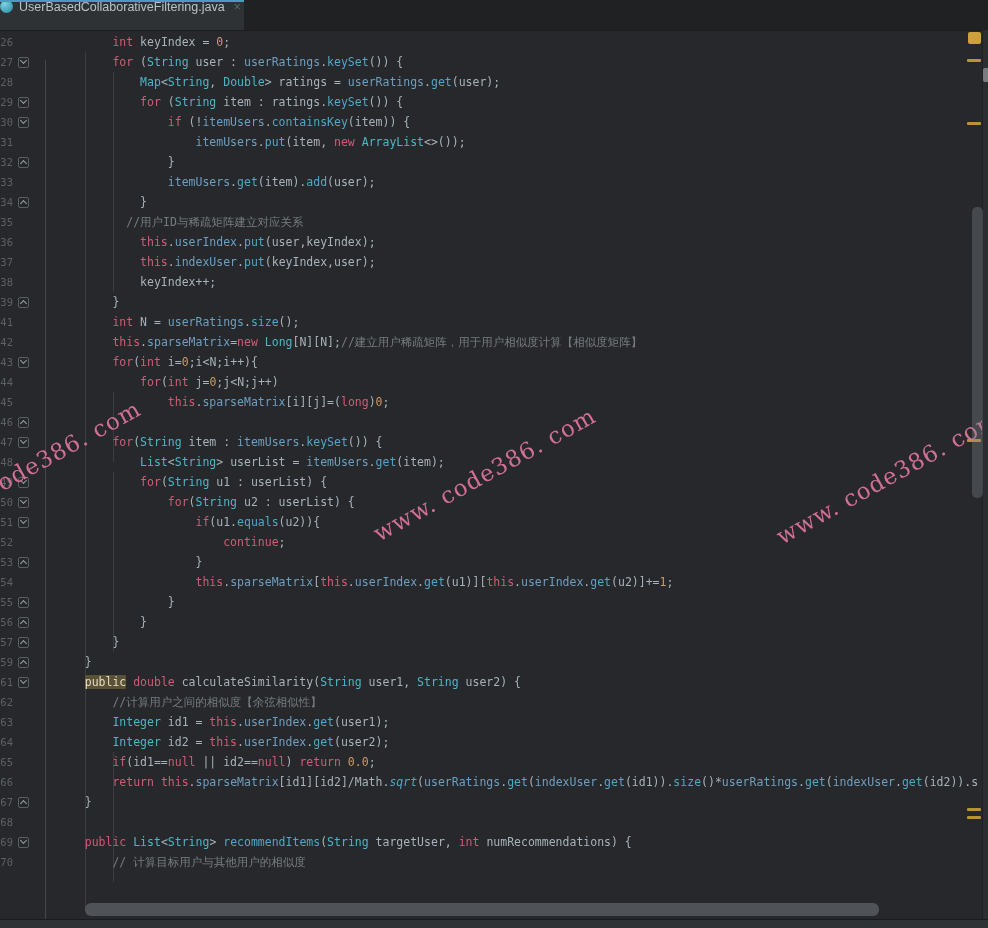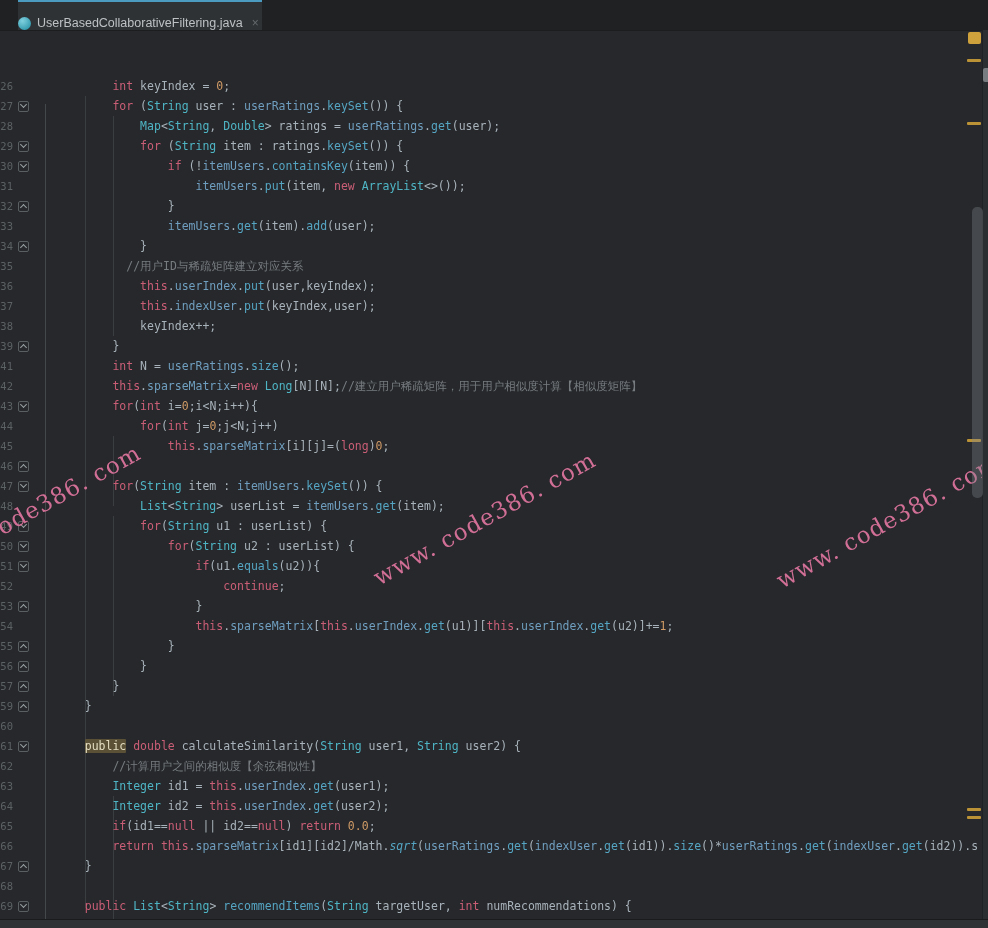--- a/index.html
+++ b/index.html
@@ -1,27 +1,27 @@
 <!DOCTYPE html>
 <html><head>
 <meta charset="utf-8">
 <style>
   html,body{margin:0;padding:0;background:#26282b;}
   .app{position:relative;width:988px;height:928px;overflow:hidden;background:#26282b;font-family:"DejaVu Sans Mono",monospace;}
 
   
   .tabbar{position:absolute;top:0;left:0;right:0;height:30px;background:#1f2123;border-bottom:1px solid #1b1d1f;}
-  .tab{position:absolute;left:0;top:0;height:30px;width:244px;background:#2e3235;display:flex;align-items:flex-end;box-sizing:border-box;padding:0 8px 0 3px;margin-left:18px;}
+  .tab{position:absolute;left:0;top:0;height:30px;width:244px;background:#2e3235;display:flex;align-items:flex-start;box-sizing:border-box;padding:0 8px 0 3px;}
   .tab::before{content:"";position:absolute;top:0;left:0;right:0;height:2px;background:#4a9bbf;}
   .class-icon{width:13px;height:13px;border-radius:50%;background:radial-gradient(circle at 35% 30%,#7fd0de,#1d8ba1);margin-right:6px;flex:none;margin-left:-3px;}
   .tab-label{color:#bdc1c4;font-size:12.5px;font-family:"Liberation Sans",sans-serif;white-space:nowrap;}
   .tab-close{margin-left:9px;color:#656a6d;font-size:12px;font-family:"Liberation Sans",sans-serif;cursor:pointer;}
 
   
-  .editor{position:absolute;top:30px;left:0;right:5px;bottom:0;overflow:hidden;margin-top:44px;}
+  .editor{position:absolute;top:30px;left:0;right:5px;bottom:0;overflow:hidden;}
   .lines{position:absolute;top:2px;left:0;right:0;}
   .line{display:flex;height:20px;line-height:20px;white-space:pre;font-size:11.5px;}
   .lnum{width:13px;flex:none;text-align:right;overflow:hidden;color:#5c6164;font-size:10.5px;}
   .fold{width:44px;flex:none;display:flex;align-items:center;justify-content:flex-end;padding-right:28px;box-sizing:border-box;position:relative;z-index:2;}
   .code{flex:1;overflow:hidden;position:relative;z-index:1;}
 
   .fold-ic{width:9px;height:9px;border:1px solid #5a5f62;border-radius:2px;background:#26282b;display:inline-block;position:relative;cursor:pointer;}
   .fold-ic::after{content:"";position:absolute;width:4px;height:4px;border-right:1.2px solid #9aa0a4;border-bottom:1.2px solid #9aa0a4;left:2px;}
   .fold-ic.open::after{transform:rotate(45deg);top:0px;}
   .fold-ic.close::after{transform:rotate(-135deg);top:3px;}
@@ -100,21 +100,20 @@
         <div class="line"><span class="lnum">49</span><span class="fold"><span class="fold-ic open"></span></span><span class="code"><span class="sp-p">            </span><span class="sp-k">for</span><span class="sp-p">(</span><span class="sp-t">String</span><span class="sp-p"> u1 : userList) {</span></span></div>
         <div class="line"><span class="lnum">50</span><span class="fold"><span class="fold-ic open"></span></span><span class="code"><span class="sp-p">                </span><span class="sp-k">for</span><span class="sp-p">(</span><span class="sp-t">String</span><span class="sp-p"> u2 : userList) {</span></span></div>
         <div class="line"><span class="lnum">51</span><span class="fold"><span class="fold-ic open"></span></span><span class="code"><span class="sp-p">                    </span><span class="sp-k">if</span><span class="sp-p">(u1.</span><span class="sp-m">equals</span><span class="sp-p">(u2)){</span></span></div>
         <div class="line"><span class="lnum">52</span><span class="fold"></span><span class="code"><span class="sp-p">                        </span><span class="sp-k">continue</span><span class="sp-p">;</span></span></div>
         <div class="line"><span class="lnum">53</span><span class="fold"><span class="fold-ic close"></span></span><span class="code"><span class="sp-p">                    }</span></span></div>
         <div class="line"><span class="lnum">54</span><span class="fold"></span><span class="code"><span class="sp-p">                    </span><span class="sp-k">this</span><span class="sp-p">.</span><span class="sp-f">sparseMatrix</span><span class="sp-p">[</span><span class="sp-k">this</span><span class="sp-p">.</span><span class="sp-f">userIndex</span><span class="sp-p">.</span><span class="sp-m">get</span><span class="sp-p">(u1)][</span><span class="sp-k">this</span><span class="sp-p">.</span><span class="sp-f">userIndex</span><span class="sp-p">.</span><span class="sp-m">get</span><span class="sp-p">(u2)]+=</span><span class="sp-n">1</span><span class="sp-p">;</span></span></div>
         <div class="line"><span class="lnum">55</span><span class="fold"><span class="fold-ic close"></span></span><span class="code"><span class="sp-p">                }</span></span></div>
         <div class="line"><span class="lnum">56</span><span class="fold"><span class="fold-ic close"></span></span><span class="code"><span class="sp-p">            }</span></span></div>
         <div class="line"><span class="lnum">57</span><span class="fold"><span class="fold-ic close"></span></span><span class="code"><span class="sp-p">        }</span></span></div>
         <div class="line"><span class="lnum">59</span><span class="fold"><span class="fold-ic close"></span></span><span class="code"><span class="sp-p">    }</span></span></div>
-        <div class="line"><span class="lnum">60</span><span class="fold"></span><span class="code"></span></div>
         <div class="line"><span class="lnum">61</span><span class="fold"><span class="fold-ic open"></span></span><span class="code"><span class="sp-p">    </span><span class="sp-hl">public</span><span class="sp-p"> </span><span class="sp-k">double</span><span class="sp-p"> calculateSimilarity(</span><span class="sp-t">String</span><span class="sp-p"> user1, </span><span class="sp-t">String</span><span class="sp-p"> user2) {</span></span></div>
         <div class="line"><span class="lnum">62</span><span class="fold"></span><span class="code"><span class="sp-p">        </span><span class="sp-c">//计算用户之间的相似度【余弦相似性】</span></span></div>
         <div class="line"><span class="lnum">63</span><span class="fold"></span><span class="code"><span class="sp-p">        </span><span class="sp-t">Integer</span><span class="sp-p"> id1 = </span><span class="sp-k">this</span><span class="sp-p">.</span><span class="sp-f">userIndex</span><span class="sp-p">.</span><span class="sp-m">get</span><span class="sp-p">(user1);</span></span></div>
         <div class="line"><span class="lnum">64</span><span class="fold"></span><span class="code"><span class="sp-p">        </span><span class="sp-t">Integer</span><span class="sp-p"> id2 = </span><span class="sp-k">this</span><span class="sp-p">.</span><span class="sp-f">userIndex</span><span class="sp-p">.</span><span class="sp-m">get</span><span class="sp-p">(user2);</span></span></div>
         <div class="line"><span class="lnum">65</span><span class="fold"></span><span class="code"><span class="sp-p">        </span><span class="sp-k">if</span><span class="sp-p">(id1==</span><span class="sp-k">null</span><span class="sp-p"> || id2==</span><span class="sp-k">null</span><span class="sp-p">) </span><span class="sp-k">return</span><span class="sp-p"> </span><span class="sp-n">0.0</span><span class="sp-p">;</span></span></div>
         <div class="line"><span class="lnum">66</span><span class="fold"></span><span class="code"><span class="sp-p">        </span><span class="sp-k">return</span><span class="sp-p"> </span><span class="sp-k">this</span><span class="sp-p">.</span><span class="sp-f">sparseMatrix</span><span class="sp-p">[id1][id2]/Math.</span><span class="sp-mi">sqrt</span><span class="sp-p">(</span><span class="sp-f">userRatings</span><span class="sp-p">.</span><span class="sp-m">get</span><span class="sp-p">(</span><span class="sp-f">indexUser</span><span class="sp-p">.</span><span class="sp-m">get</span><span class="sp-p">(id1)).</span><span class="sp-m">size</span><span class="sp-p">()*</span><span class="sp-f">userRatings</span><span class="sp-p">.</span><span class="sp-m">get</span><span class="sp-p">(</span><span class="sp-f">indexUser</span><span class="sp-p">.</span><span class="sp-m">get</span><span class="sp-p">(id2)).s</span></span></div>
         <div class="line"><span class="lnum">67</span><span class="fold"><span class="fold-ic close"></span></span><span class="code"><span class="sp-p">    }</span></span></div>
         <div class="line"><span class="lnum">68</span><span class="fold"></span><span class="code"></span></div>
         <div class="line"><span class="lnum">69</span><span class="fold"><span class="fold-ic open"></span></span><span class="code"><span class="sp-p">    </span><span class="sp-k">public</span><span class="sp-p"> </span><span class="sp-t">List</span><span class="sp-p">&lt;</span><span class="sp-t">String</span><span class="sp-p">&gt; </span><span class="sp-m">recommendItems</span><span class="sp-p">(</span><span class="sp-t">String</span><span class="sp-p"> targetUser, </span><span class="sp-k">int</span><span class="sp-p"> numRecommendations) {</span></span></div>
         <div class="line"><span class="lnum">70</span><span class="fold"></span><span class="code"><span class="sp-p">        </span><span class="sp-c">// 计算目标用户与其他用户的相似度</span></span></div>

